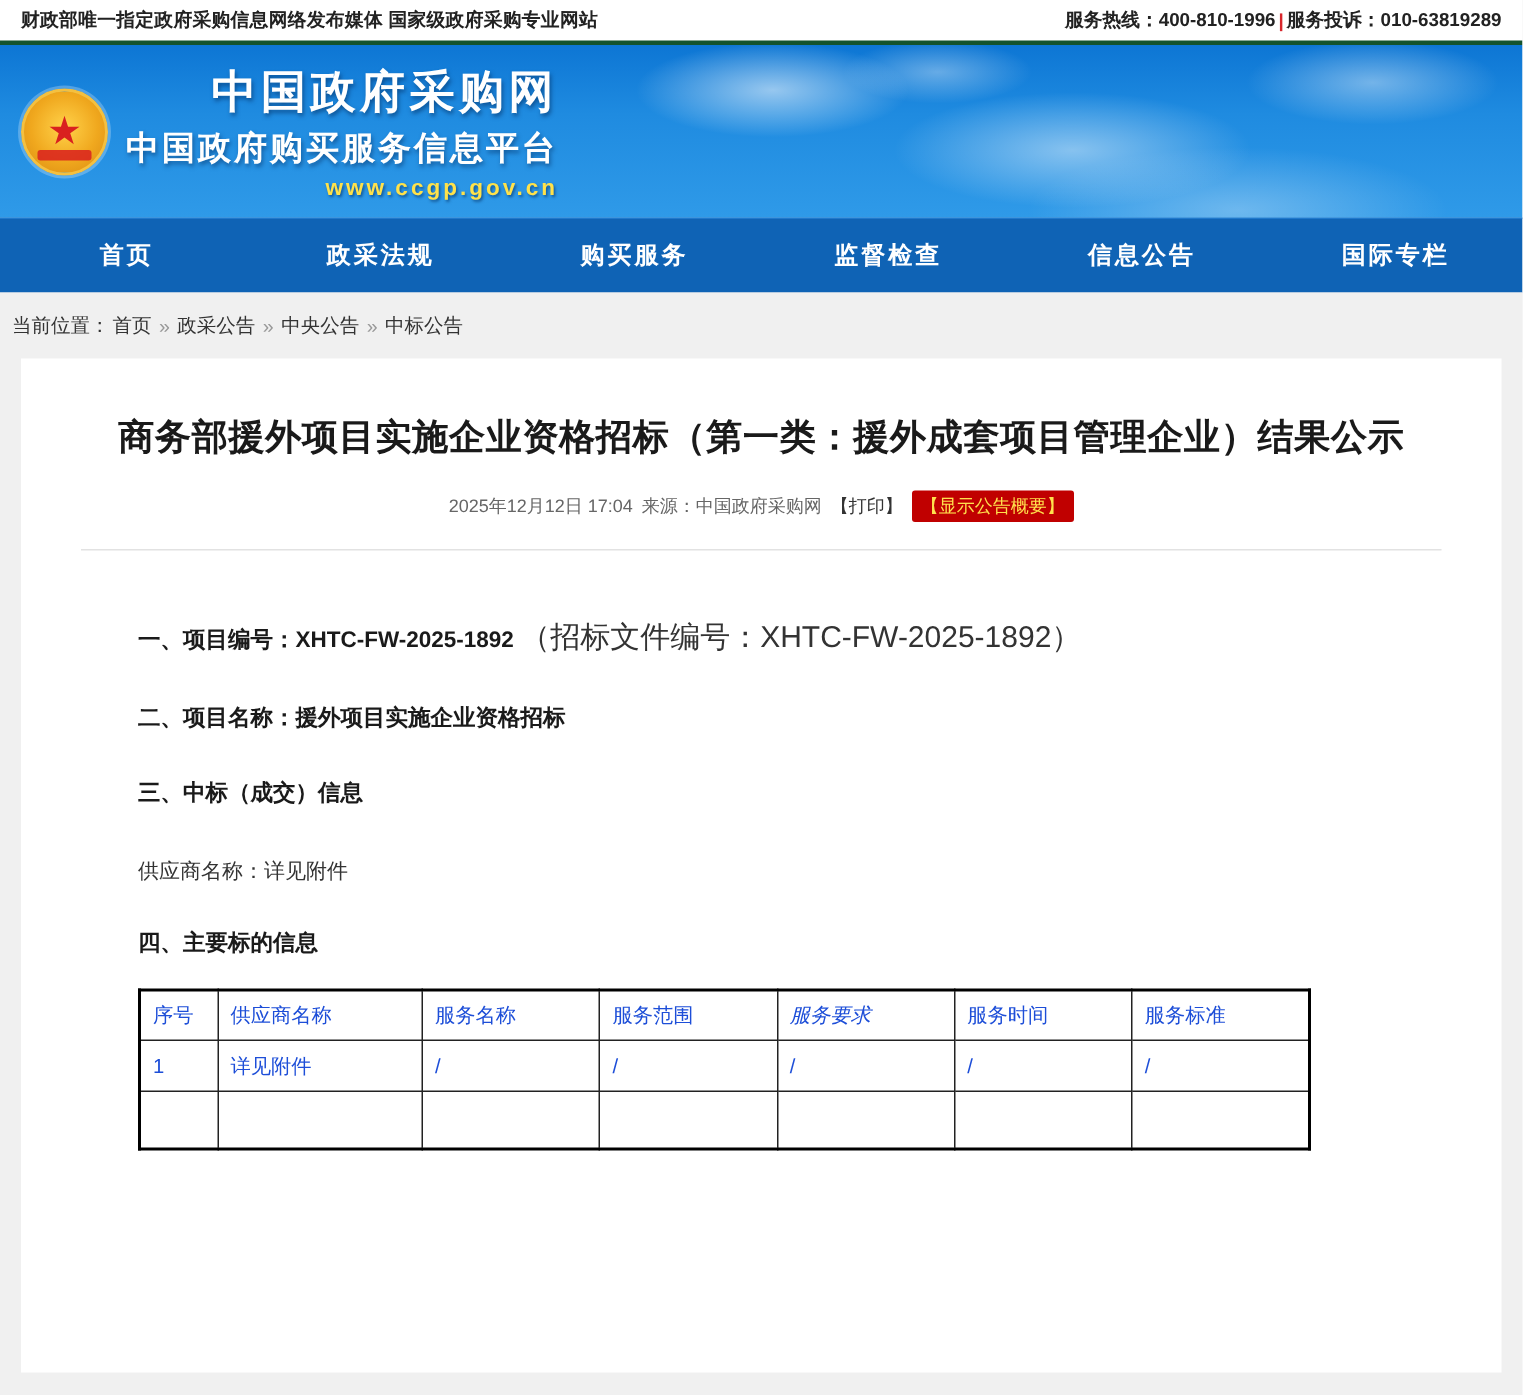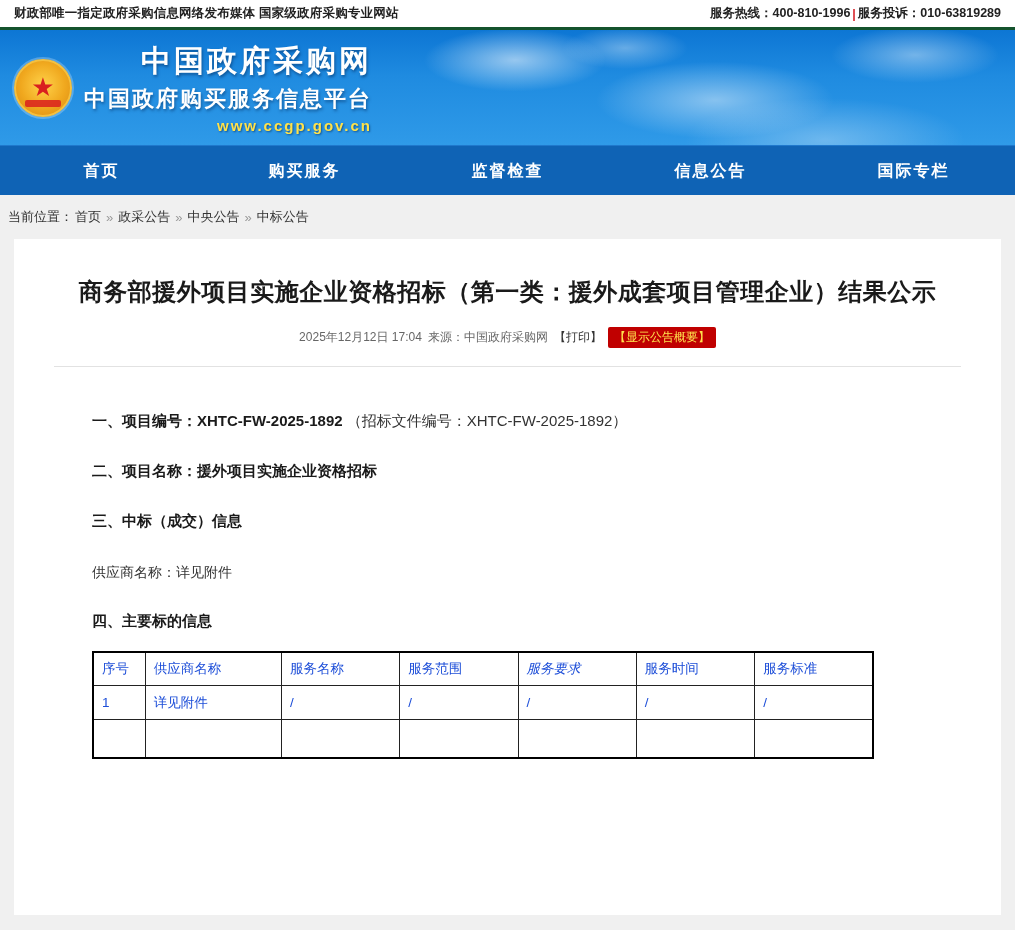--- a/index.html
+++ b/index.html
@@ -186,21 +186,21 @@
   }
 
   .body-wrap { padding: 6px 38px 0 38px; }
   .sec-h {
     font-size: 15px;
     font-weight: bold;
     color: #1a1a1a;
     margin: 26px 0 0 0;
     line-height: 1.6;
   }
-  .sec-h .normal { font-weight: normal; font-size: 15px; color: #333; }
+  .sec-h .normal { font-weight: normal; font-size: 20px; color: #333; }
   .para {
     font-size: 14px;
     color: #333;
     margin-top: 28px;
     line-height: 1.6;
   }
 
   
   table.items {
     margin-top: 18px;
@@ -247,20 +247,21 @@
     <div class="titles">
       <div class="title-cn1">中国政府采购网</div>
       <div class="title-cn2">中国政府购买服务信息平台</div>
       <div class="title-url">www.ccgp.gov.cn</div>
     </div>
   </div>
 </div>
 
 <div class="nav">
   <div class="nav-item">首页</div>
+  <div class="nav-item">政采法规</div>
   <div class="nav-item">购买服务</div>
   <div class="nav-item">监督检查</div>
   <div class="nav-item">信息公告</div>
   <div class="nav-item">国际专栏</div>
 </div>
 
 <div class="crumb">
   <span>当前位置：</span>
   <a href="#">首页</a>
   <span class="arrow">»</span>

